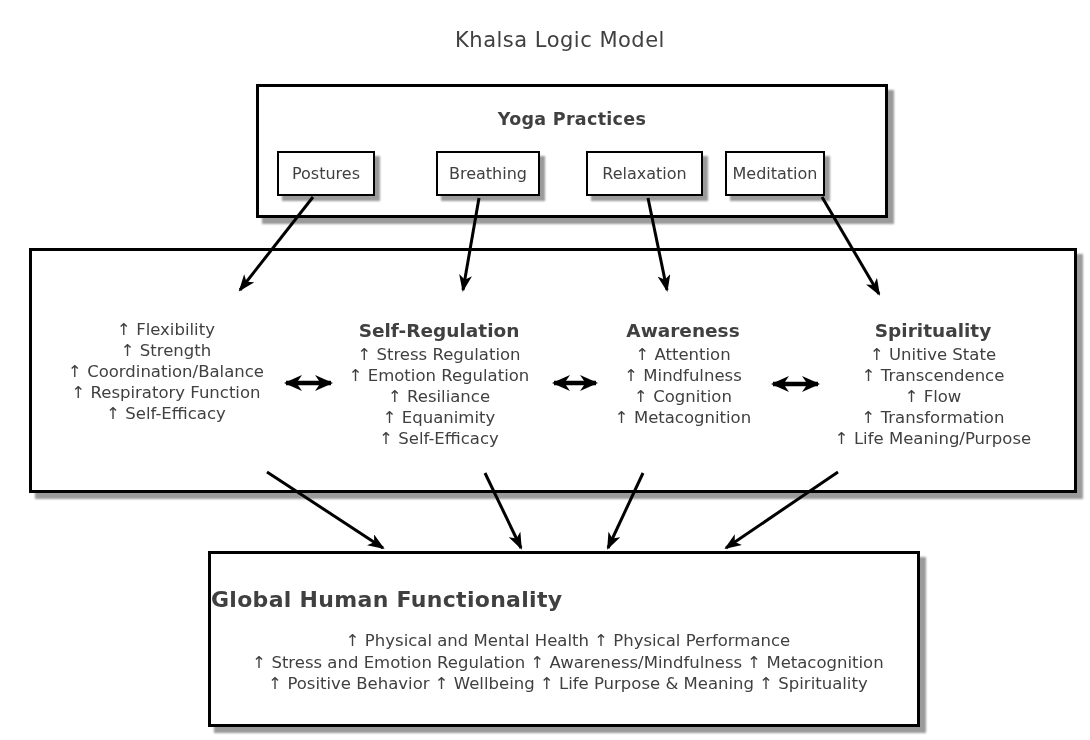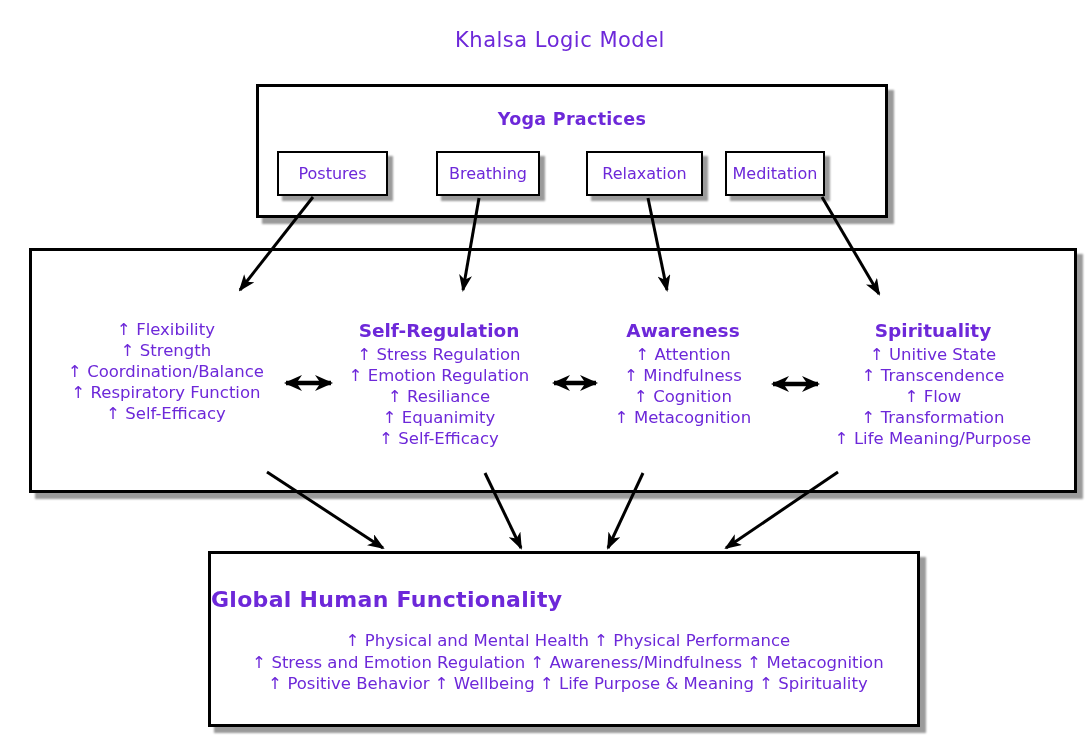--- a/index.html
+++ b/index.html
@@ -1,38 +1,38 @@
 <!DOCTYPE html>
 <html><head>
 <meta charset="utf-8">
 <style>
   html,body{margin:0;padding:0;background:#fff;}
   .canvas{
     position:relative;width:1090px;height:740px;background:#fff;
-    font-family:"DejaVu Sans","Liberation Sans",sans-serif;color:#6d28d9;overflow:hidden;
+    font-family:"DejaVu Sans","Liberation Sans",sans-serif;color:#404040;overflow:hidden;
   }
   .diagram-title{
     position:absolute;left:30px;top:28px;width:1060px;text-align:center;
     font-size:21px;font-weight:400;letter-spacing:0.5px;
   }
   .outer-box{
     position:absolute;background:#fff;border:3px solid #000;
     box-shadow:6px 6px 2px #9a9a9a;box-sizing:border-box;text-decoration:underline;
   }
   .yoga-box{left:256px;top:84px;width:632px;height:134px;}
   .yoga-title{
     position:absolute;left:0;right:0;top:22px;text-align:center;
     font-weight:700;font-size:17.5px;letter-spacing:0.3px;
   }
   .practice-box{
     position:absolute;top:64px;height:45px;background:#fff;border:2px solid #000;
     box-shadow:5px 5px 2px #9a9a9a;box-sizing:border-box;
     display:flex;align-items:center;justify-content:center;font-size:16px;
   }
-  .pb-0{left:18px;width:111px;}
+  .pb-0{left:18px;width:98px;}
   .pb-1{left:169px;width:104px;margin-left:8px;}
   .pb-2{left:327px;width:117px;}
   .pb-3{left:466px;width:100px;}
   .mid-box{left:29px;top:248px;width:1048px;height:245px;}
   .construct{
     position:absolute;top:68px;width:280px;text-align:center;
   }
   .construct-title{font-size:18.5px;font-weight:700;line-height:24px;margin-bottom:1px;}
   .construct-item{font-size:16.5px;line-height:21px;white-space:nowrap;}
   .c-0{left:-6px;}

